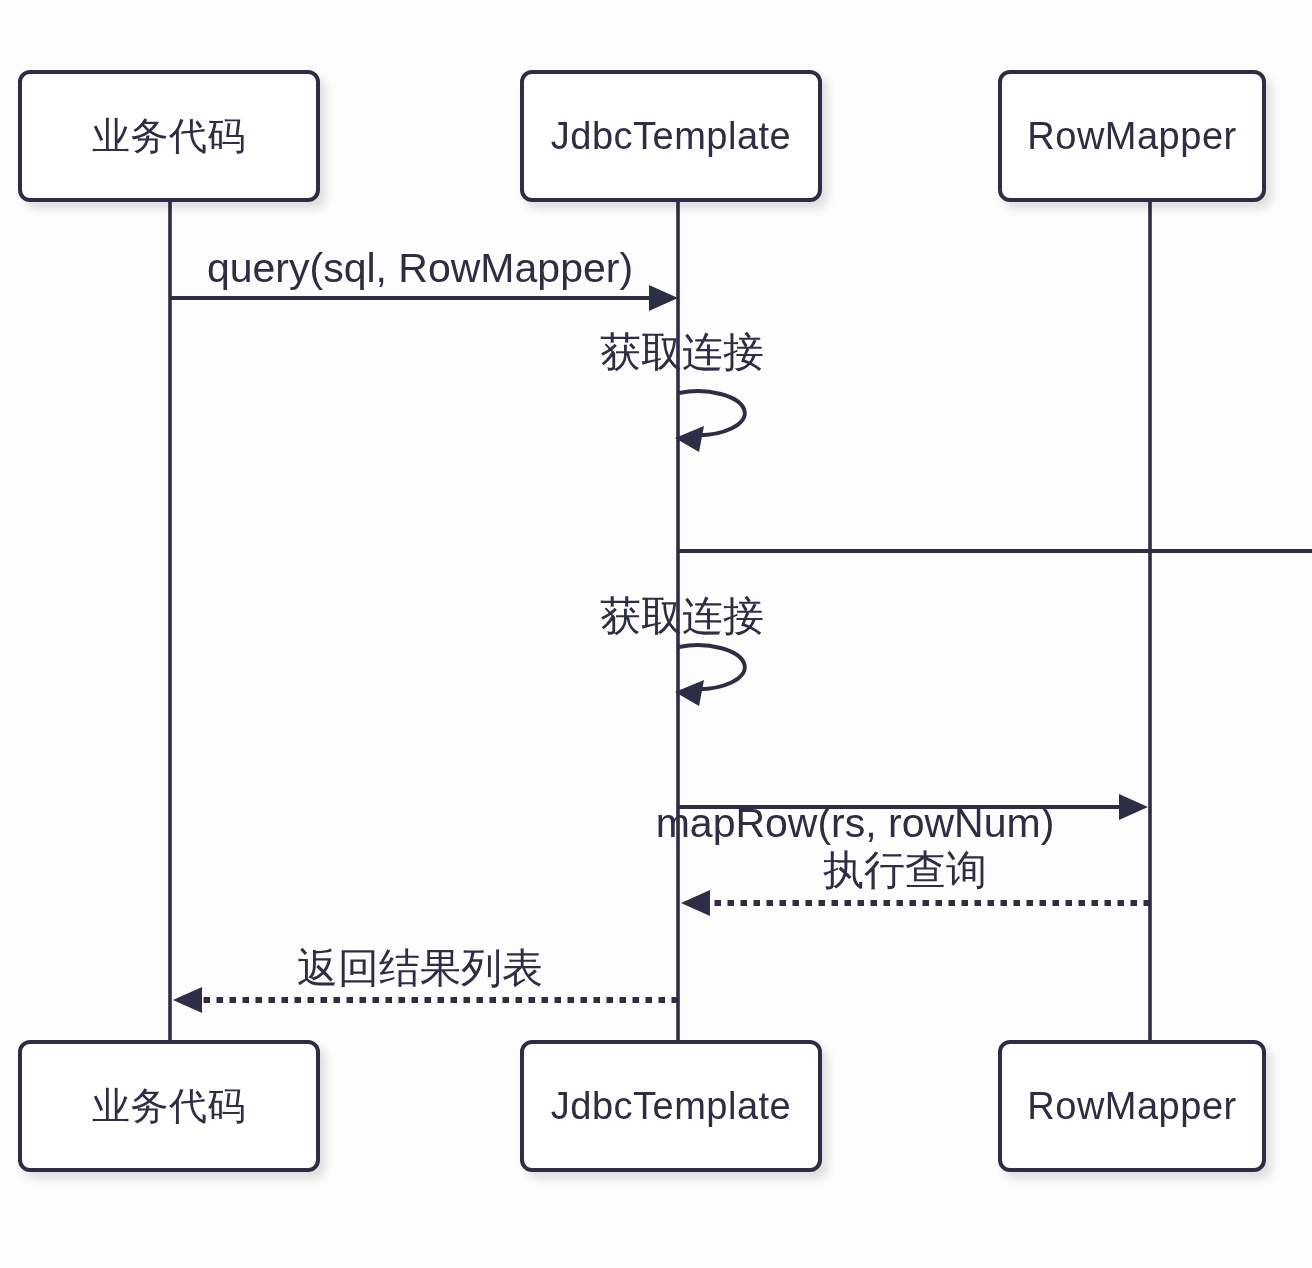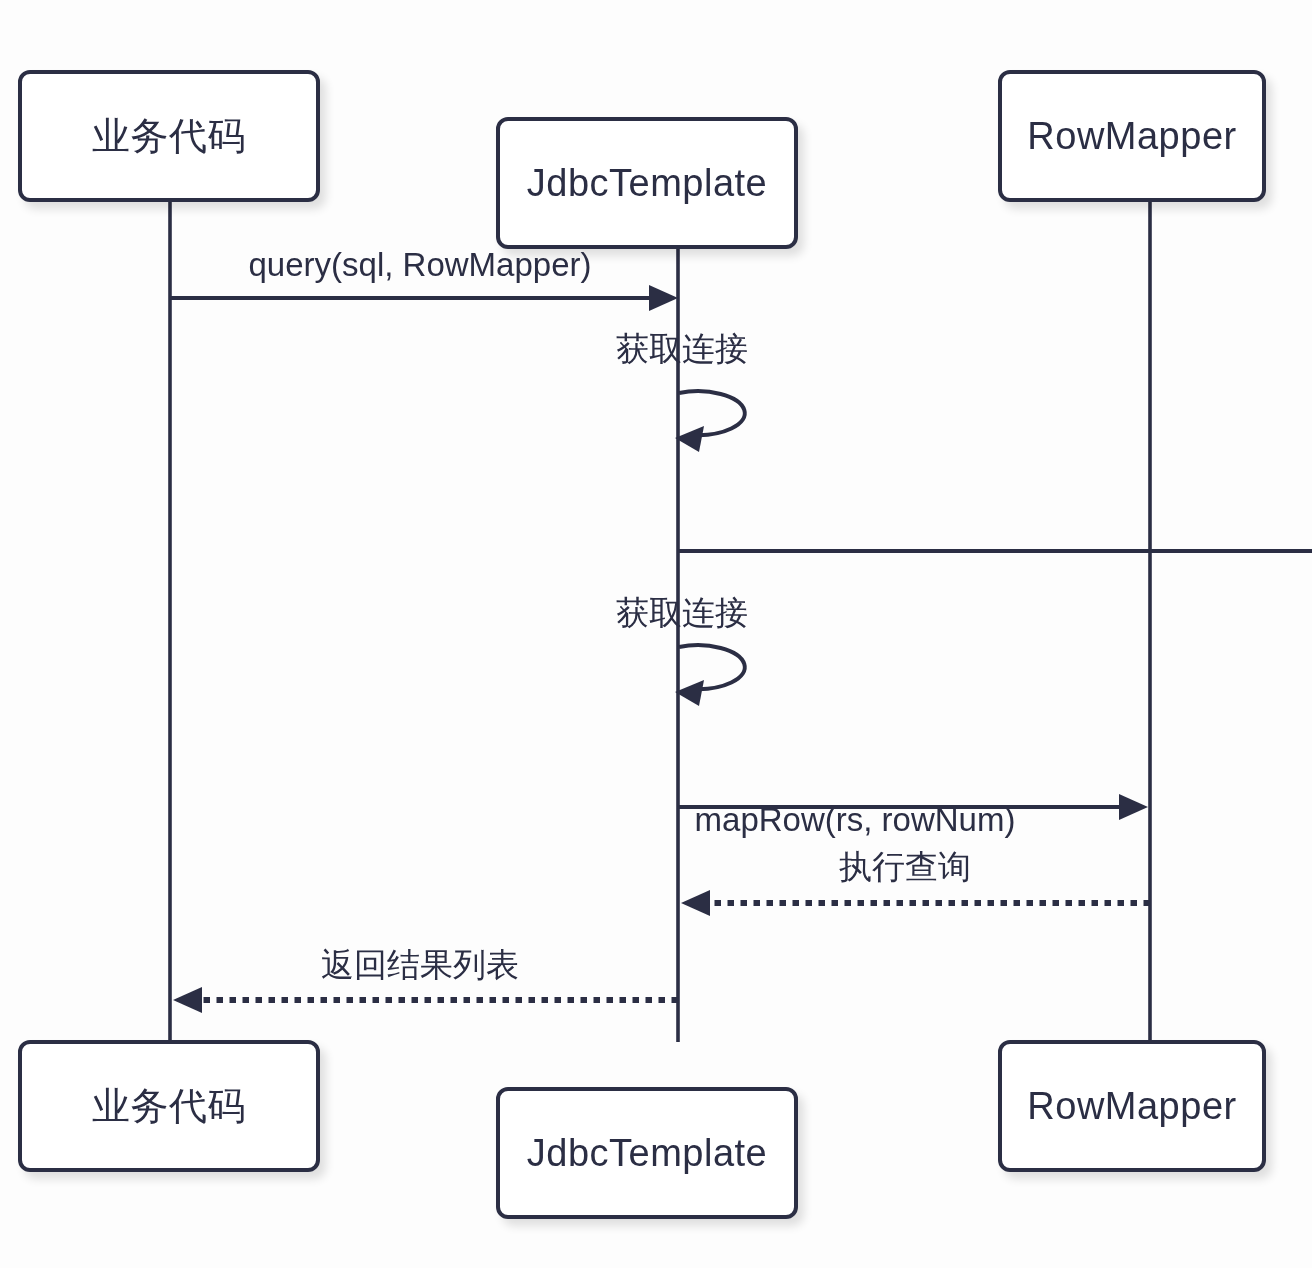--- a/index.html
+++ b/index.html
@@ -29,30 +29,30 @@
     display: flex;
     align-items: center;
     justify-content: center;
     font-size: 38px;
     font-weight: 500;
     letter-spacing: 0.5px;
     box-shadow: 6px 7px 10px rgba(0,0,0,0.12);
     z-index: 2;
   }
   .col-1 { left: 18px; }
-  .col-2 { left: 496px; margin-top: 47px; }
+  .col-2 { left: 520px; }
   .col-3 { left: 998px; width: 268px; }
   .row-top { top: 70px; }
   .row-bottom { top: 1040px; }
 
   .msg-label {
     position: absolute;
     transform: translateX(-50%);
     white-space: nowrap;
-    font-size: 33px;
+    font-size: 41px;
     font-weight: 500;
     line-height: 1;
     z-index: 3;
   }
   #lbl-query          { left: 420px;  top: 248px; }
   #lbl-get-connection { left: 682px;  top: 332px; }
   #lbl-prepare        { left: 1111px; top: 501px; }
   #lbl-execute        { left: 682px;  top: 596px; }
   #lbl-maprow         { left: 855px;  top: 755px; margin-top: 48px; }
   #lbl-return-object  { left: 905px;  top: 850px; }

